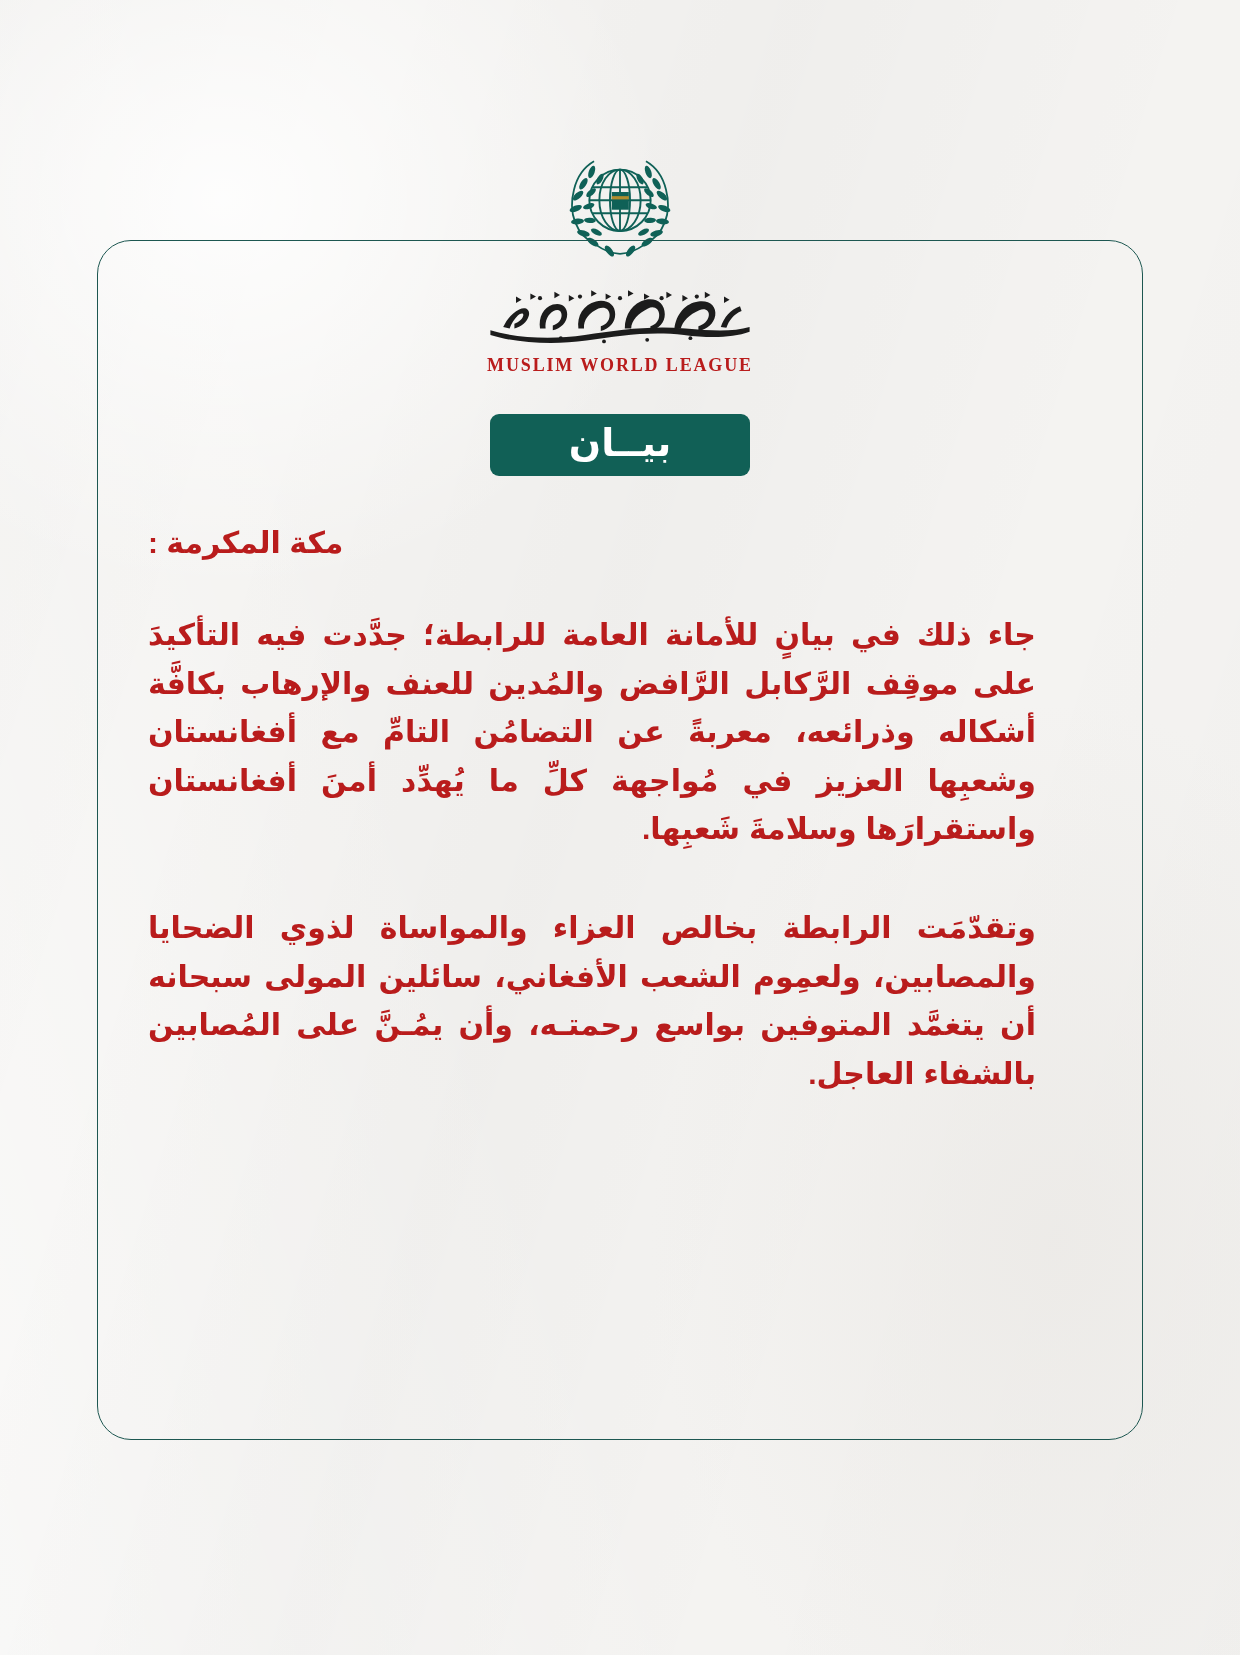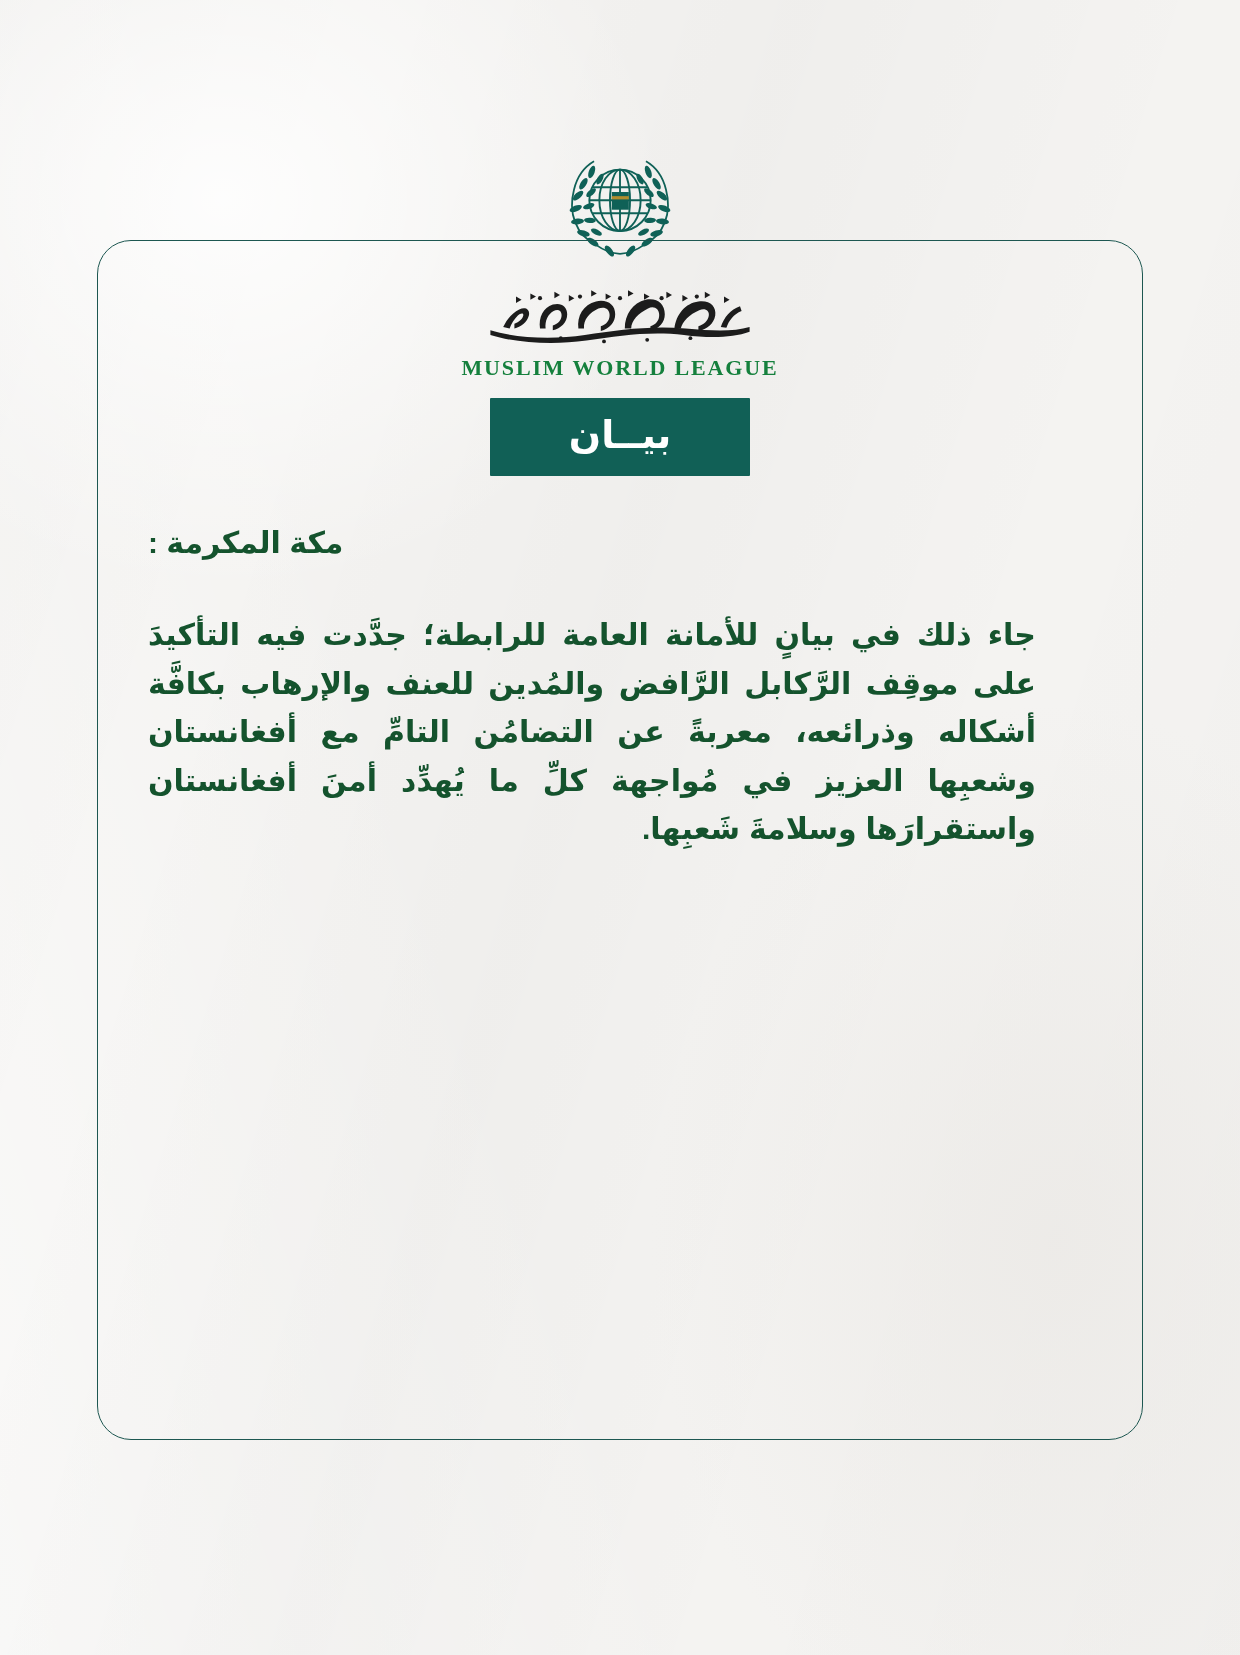--- a/index.html
+++ b/index.html
@@ -73,60 +73,61 @@
   }
   .wordmark-ar {
     width: 272px;
     height: 66px;
     display: block;
   }
   .wordmark-en {
     margin-top: 7px;
     font-family: "Liberation Serif", "DejaVu Serif", serif;
     font-weight: 700;
-    font-size: 22px;
+    font-size: 18px;
     letter-spacing: 1.85px;
-    color: #15803d;
+    color: #b91c1c;
     direction: ltr;
     white-space: nowrap;
   }
 
   
   .badge-wrap {
     position: absolute;
     top: 398px;
     left: 0;
     right: 0;
     display: flex;
     justify-content: center;
   }
   .badge {
     background: #116056;
     color: #ffffff;
     width: 260px;
-    height: 78px;
-    border-radius: 1px;
+    height: 62px;
+    border-radius: 9px;
     display: flex;
     align-items: center;
     justify-content: center;
     font-size: 38px;
     font-weight: 700;
     letter-spacing: 0;
     line-height: 1;
     padding-bottom: 4px;
     box-sizing: border-box;
+    margin-top: 16px;
   }
 
   
   .content {
     position: absolute;
     top: 520px;
     left: 148px;
     width: 888px;
-    color: #14532d;
+    color: #b91c1c;
   }
   .dateline {
     text-align: left;
     font-size: 30px;
     font-weight: 700;
     line-height: 1.5;
     margin: 0 0 46px 0;
     direction: rtl;
   }
   .para {
@@ -249,15 +250,16 @@
     <div class="wordmark-en">MUSLIM WORLD LEAGUE</div>
   </div>
 
   <div class="badge-wrap">
     <div class="badge">بيــان</div>
   </div>
 
   <div class="content">
     <p class="dateline">مكة المكرمة :</p>
     <p class="para">جاء ذلك في بيانٍ للأمانة العامة للرابطة؛ جدَّدت فيه التأكيدَ على موقِف الرَّكابل الرَّافض والمُدين للعنف والإرهاب بكافَّة أشكاله وذرائعه، معربةً عن التضامُن التامِّ مع أفغانستان وشعبِها العزيز في مُواجهة كلِّ ما يُهدِّد أمنَ أفغانستان واستقرارَها وسلامةَ شَعبِها.</p>
+    <p class="para">وتقدّمَت الرابطة بخالص العزاء والمواساة لذوي الضحايا والمصابين، ولعمِوم الشعب الأفغاني، سائلين المولى سبحانه أن يتغمَّد المتوفين بواسع رحمتـه، وأن يمُـنَّ على المُصابين بالشفاء العاجل.</p>
   </div>
 
 </div>
 
 </body></html>

